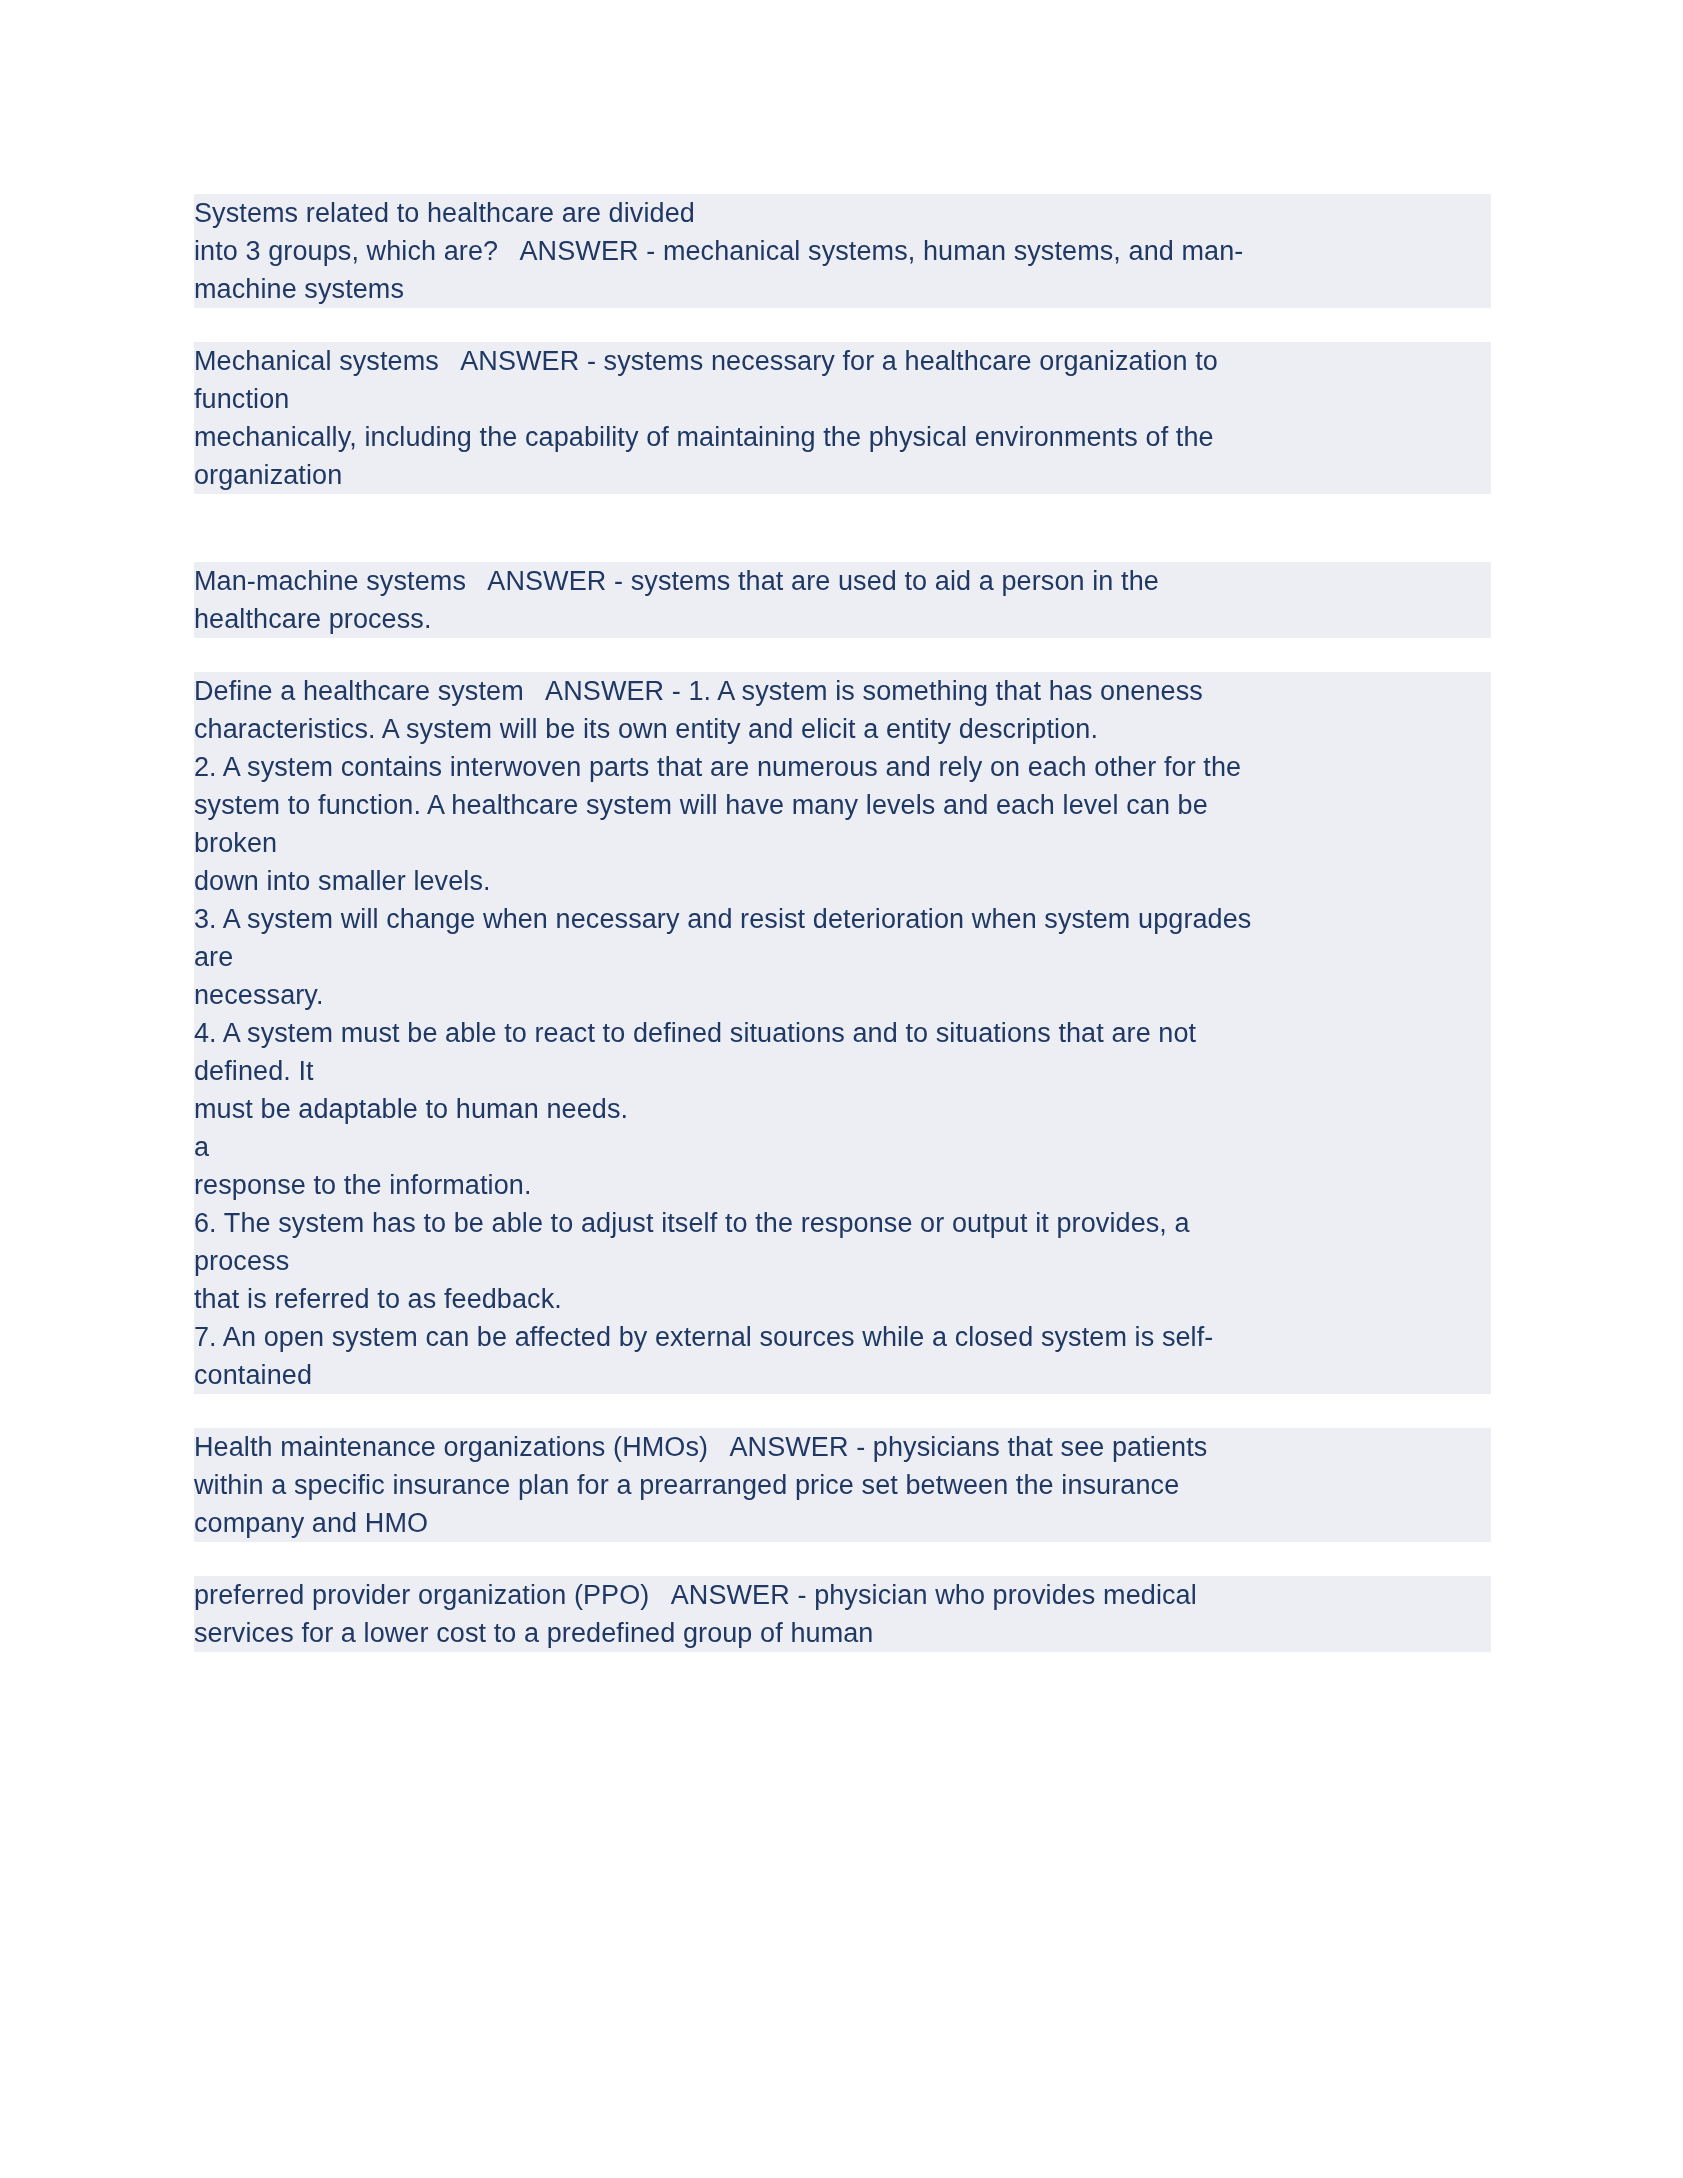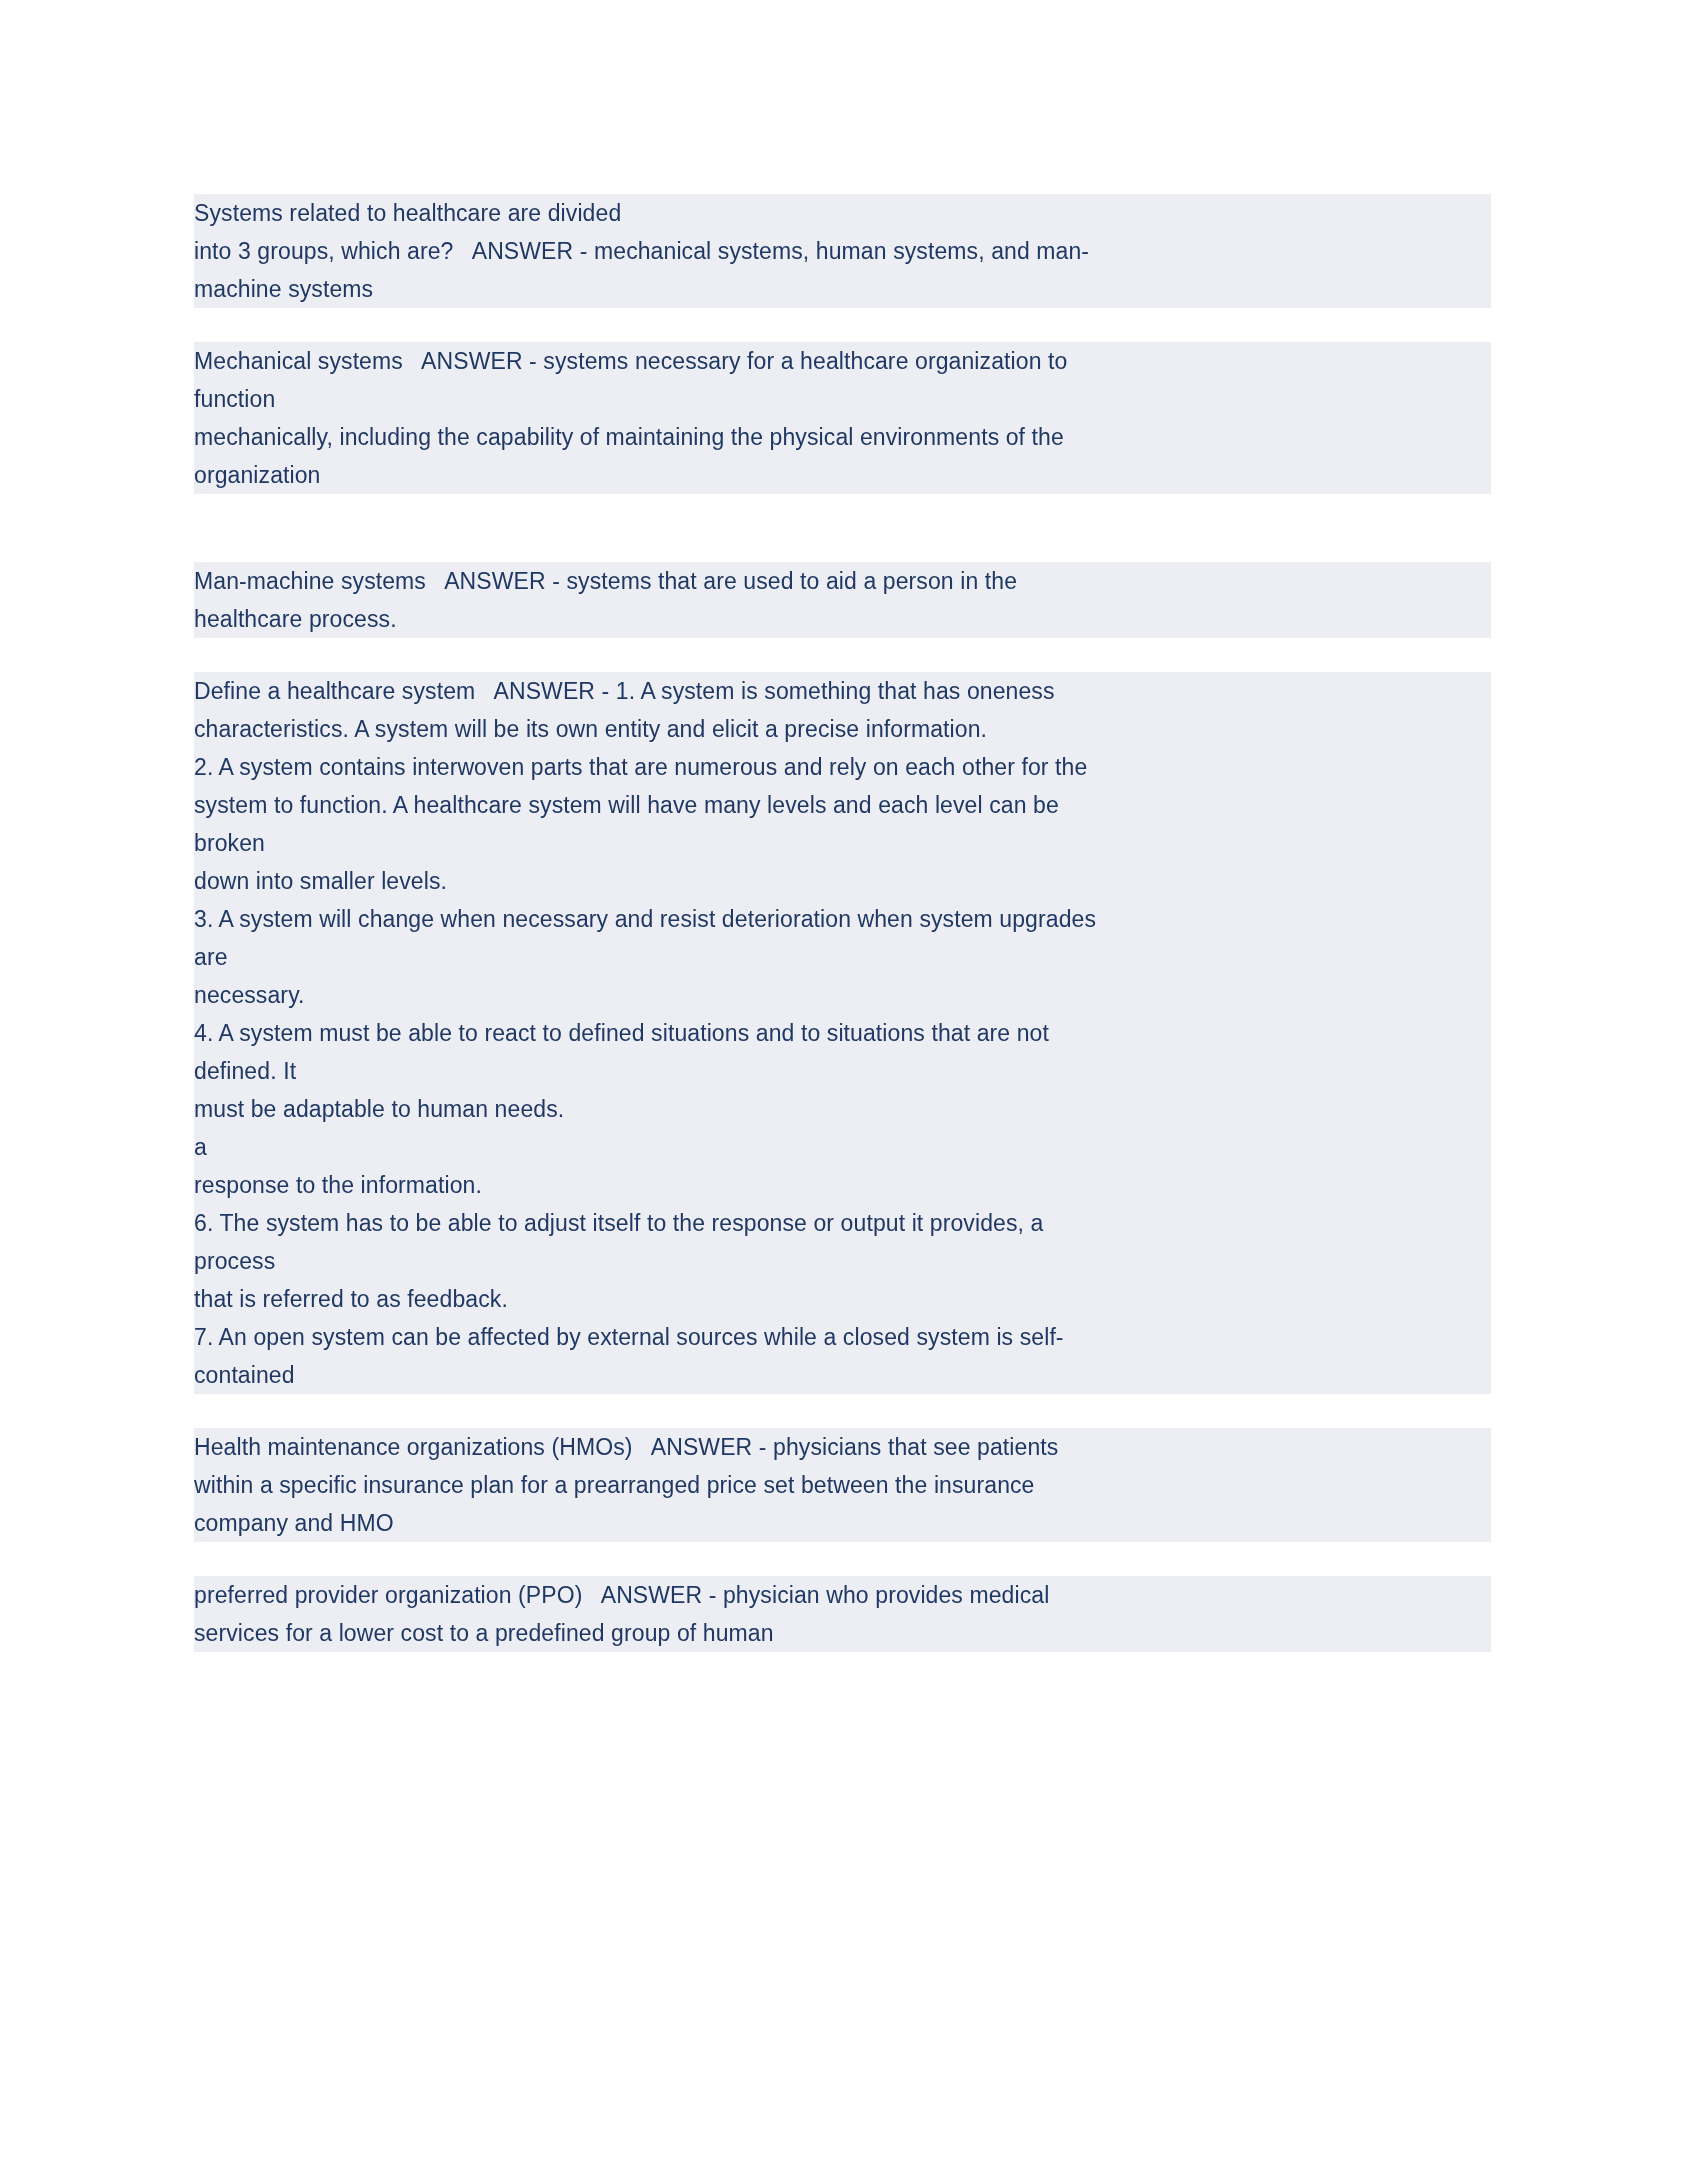--- a/index.html
+++ b/index.html
@@ -25,21 +25,21 @@
     top: 194px;
     width: 1297px;
   }
   .para {
     margin: 0 0 0 0;
   }
   .blank {
     height: 34px;
   }
   .line {
-    font-size: 23px;
+    font-size: 27px;
     line-height: 38px;
     color: #1F3864;
     letter-spacing: 0.1px;
     white-space: pre-wrap;
     word-wrap: break-word;
   }
   .hl {
     background: #EDEEF3;
   }
 </style>
@@ -71,21 +71,21 @@
 
     <div class="para">
       <div class="line hl">Man-machine systems   ANSWER - systems that are used to aid a person in the</div>
       <div class="line hl">healthcare process.</div>
     </div>
 
     <div class="blank"></div>
 
     <div class="para">
       <div class="line hl">Define a healthcare system   ANSWER - 1. A system is something that has oneness</div>
-      <div class="line hl">characteristics. A system will be its own entity and elicit a precise information.</div>
+      <div class="line hl">characteristics. A system will be its own entity and elicit a entity description.</div>
       <div class="line hl">2. A system contains interwoven parts that are numerous and rely on each other for the</div>
       <div class="line hl">system to function. A healthcare system will have many levels and each level can be</div>
       <div class="line hl">broken</div>
       <div class="line hl">down into smaller levels.</div>
       <div class="line hl">3. A system will change when necessary and resist deterioration when system upgrades</div>
       <div class="line hl">are</div>
       <div class="line hl">necessary.</div>
       <div class="line hl">4. A system must be able to react to defined situations and to situations that are not</div>
       <div class="line hl">defined. It</div>
       <div class="line hl">must be adaptable to human needs.</div>

